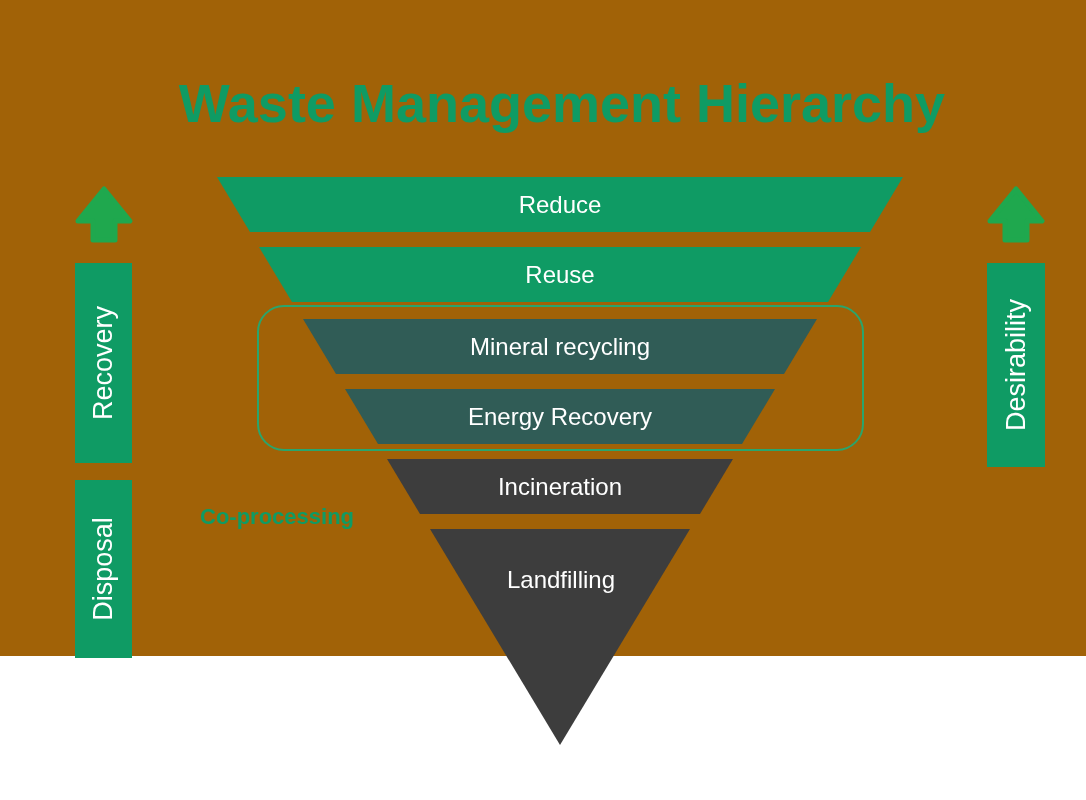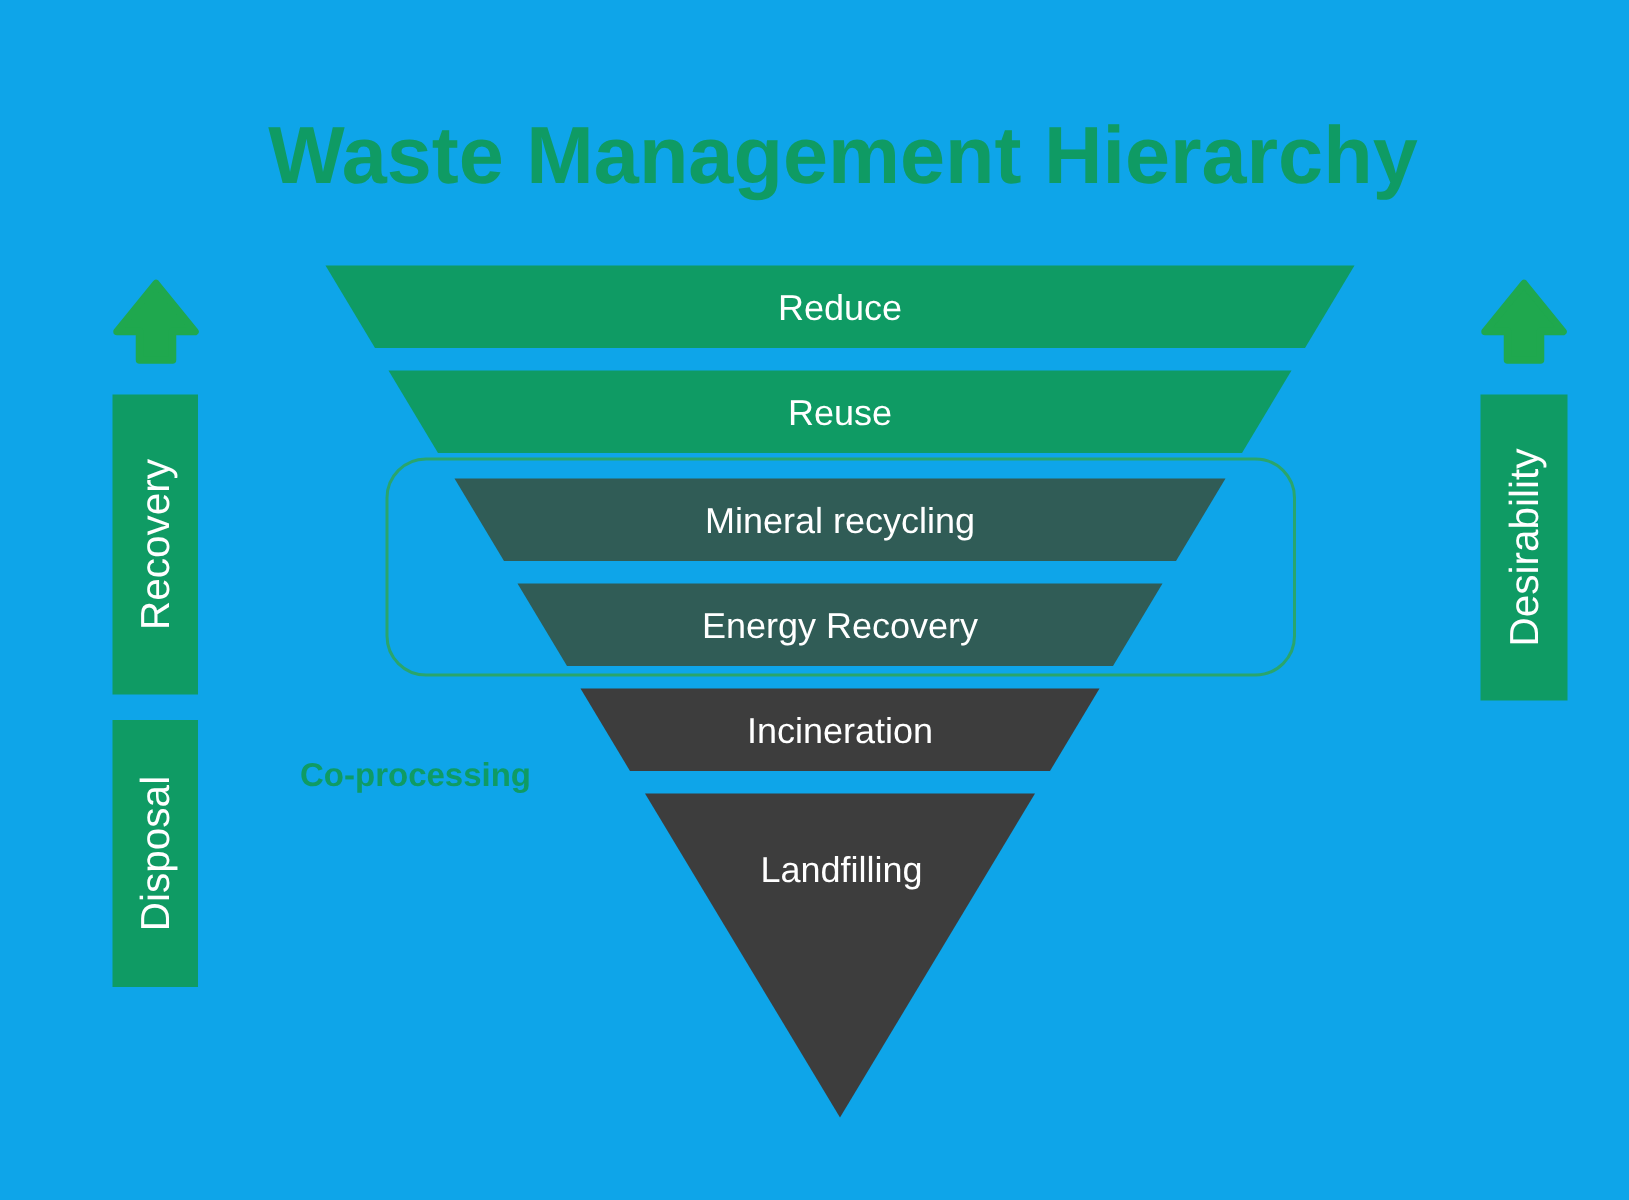--- a/index.html
+++ b/index.html
@@ -6,22 +6,22 @@
     margin: 0;
     padding: 0;
     background: #ffffff;
     width: 1086px;
     height: 800px;
     overflow: hidden;
   }
   .canvas {
     position: relative;
     width: 1086px;
-    height: 800px;
-    background: #0ea5e9;
+    height: 656px;
+    background: #a16207;
   }
   svg text {
     font-family: "Liberation Sans", sans-serif;
   }
   .title-text {
     font-size: 54px;
     font-weight: bold;
   }
   .layer-label {
     font-size: 24px;

